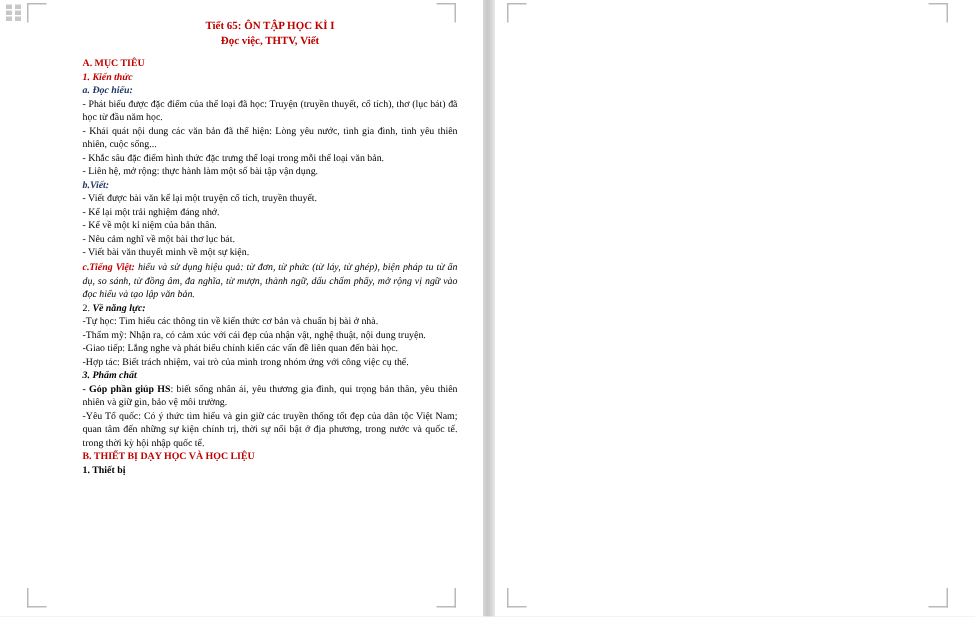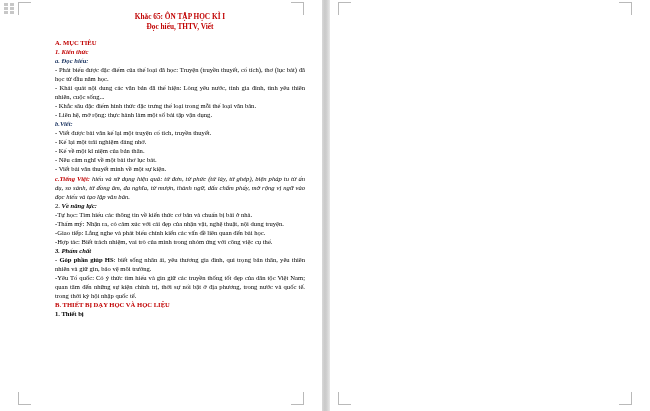--- a/index.html
+++ b/index.html
@@ -107,22 +107,22 @@
         <i style="left:6px;top:8px"></i>
     </div>
 
     <div class="cmark tl" style="left:18px;top:2px;"></div>
     <div class="cmark tr" style="left:291px;top:2px;"></div>
     <div class="cmark bl" style="left:18px;top:392px;"></div>
     <div class="cmark br" style="left:291px;top:392px;"></div>
 
     <div class="body body-left">
 
-      <p class="title">Khắc 65: ÔN TẬP HỌC KÌ I</p>
-      <p class="title">Đọc hiểu, THTV, Viết</p>
+      <p class="title">Tiết 65: ÔN TẬP HỌC KÌ I</p>
+      <p class="title">Đọc việc, THTV, Viết</p>
       <div class="gap2"></div>
 
       <p class="red bold nj">A. MỤC TIÊU</p>
       <p class="red bold ital nj">1. Kiến thức</p>
       <p class="blue bold ital nj">a. Đọc hiểu:</p>
 
       <p>- Phát biểu được đặc điểm của thể loại đã học: Truyện (truyền thuyết, cổ tích), thơ (lục bát) đã học từ đầu năm học.</p>
       <p>- Khái quát nội dung các văn bản đã thể hiện: Lòng yêu nước, tình gia đình, tình yêu thiên nhiên, cuộc sống...</p>
       <p class="nj">- Khắc sâu đặc điểm hình thức đặc trưng thể loại trong mỗi thể loại văn bản.</p>
       <p class="nj">-  Liên hệ, mở rộng: thực hành làm một số bài tập vận dụng.</p>

